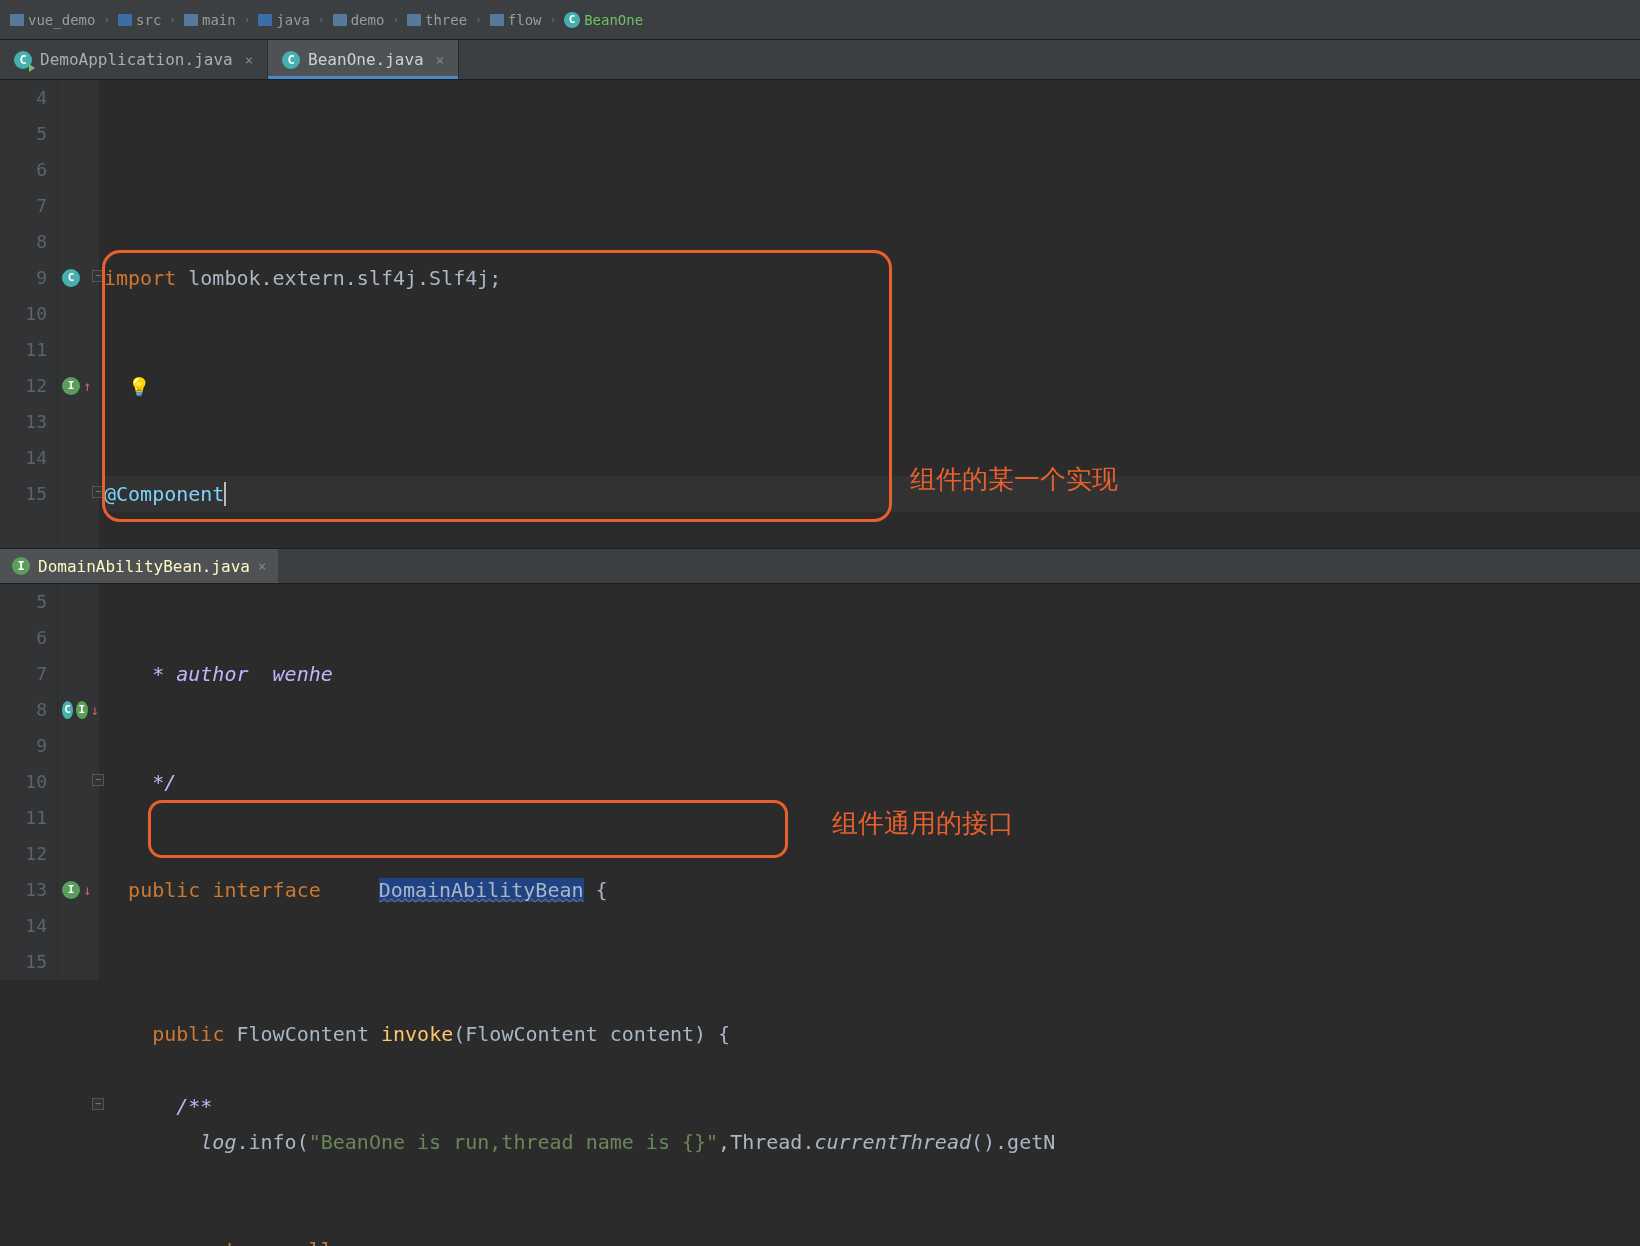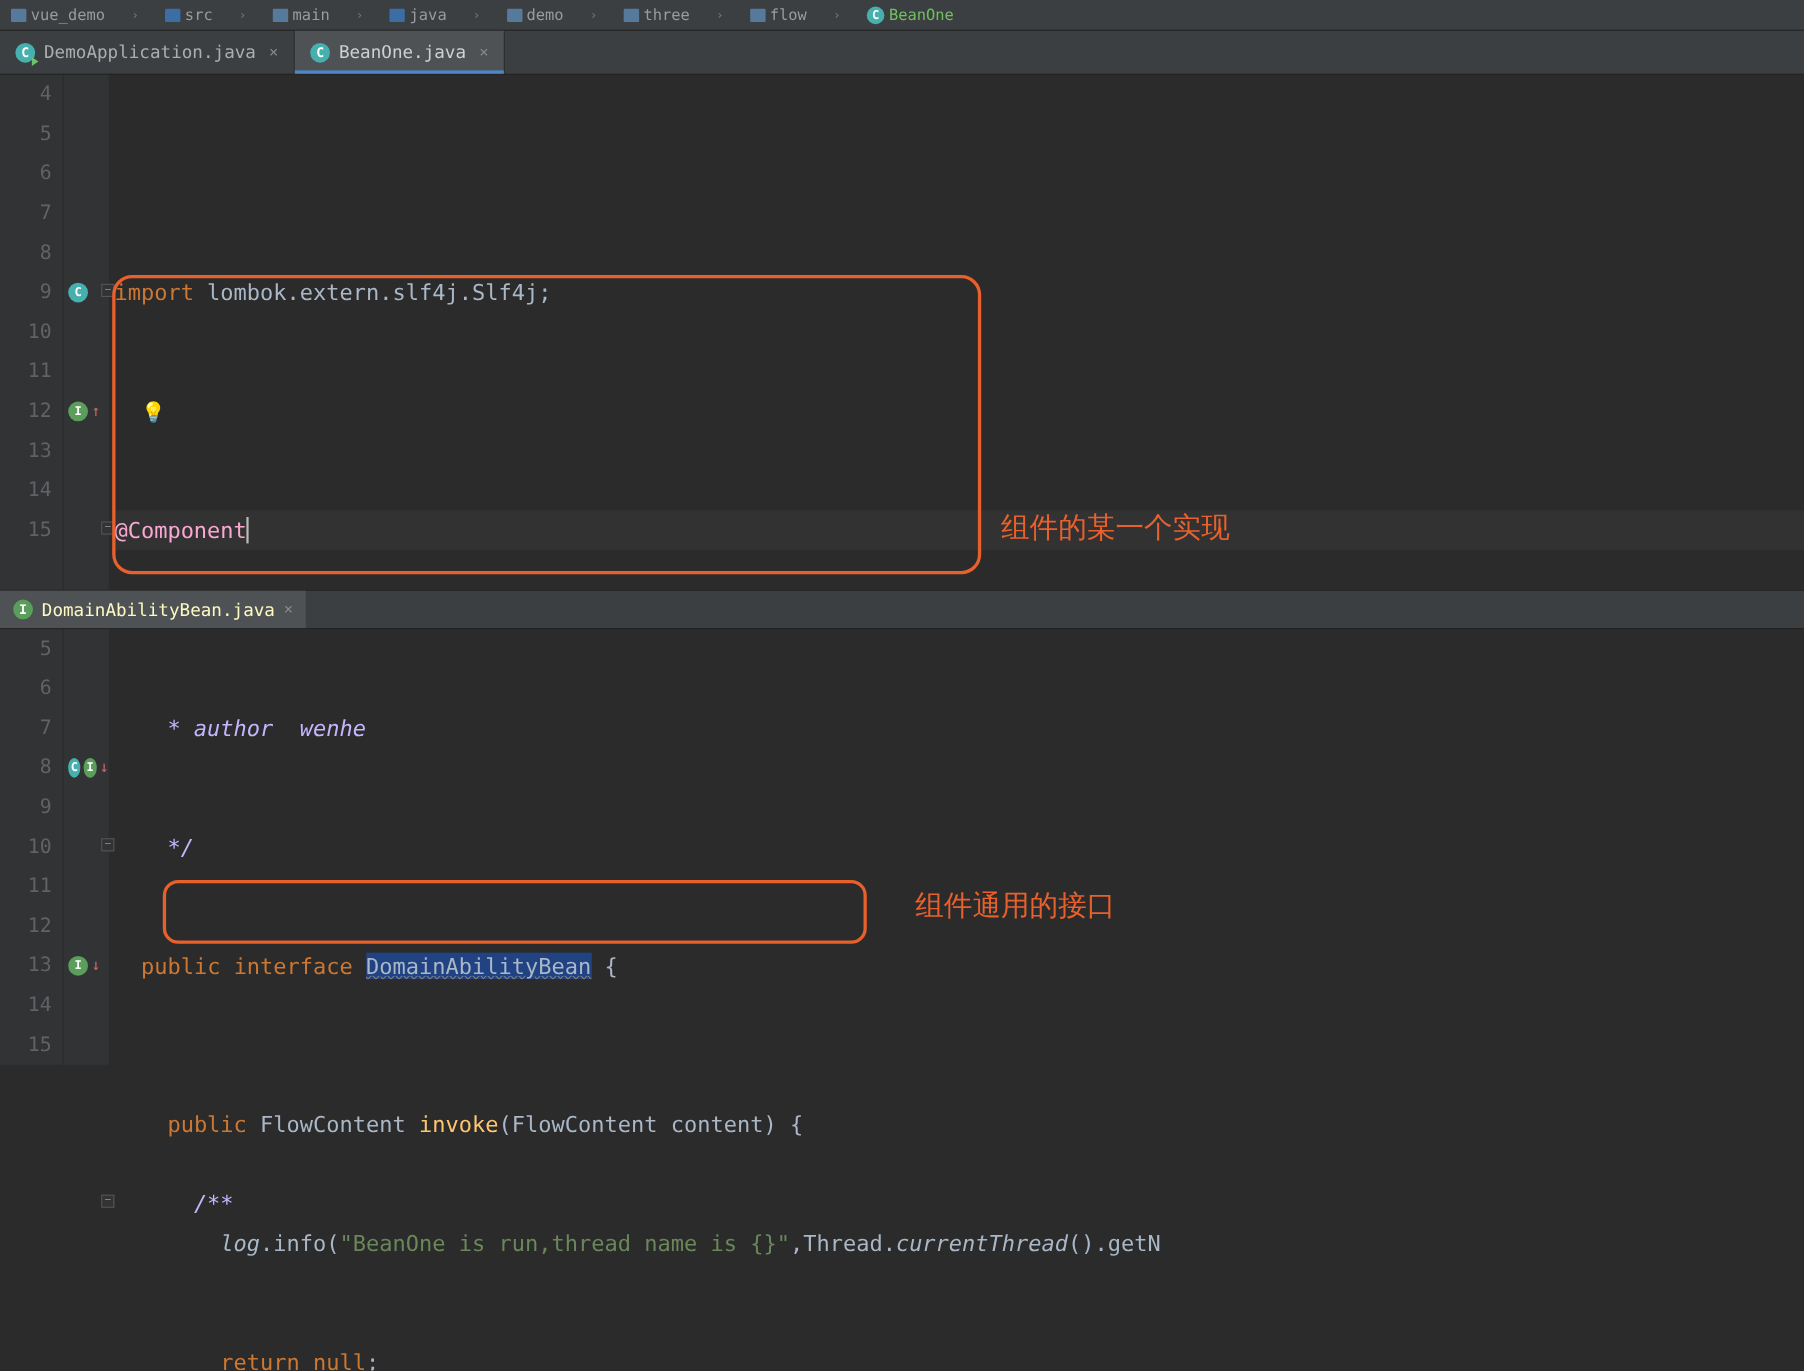--- a/index.html
+++ b/index.html
@@ -7,26 +7,26 @@
     background: #2b2b2b;
     font-family: "Menlo", "Consolas", monospace;
     font-size: 20px;
     color: #a9b7c6;
     width: 1640px;
     height: 1246px;
     overflow: hidden;
     position: relative;
   }
   .breadcrumb {
-    height: 28px;
+    height: 40px;
     background: #3c3f41;
     display: flex;
     align-items: center;
     padding-left: 10px;
-    gap: 24px;
+    gap: 8px;
     color: #9b9b9b;
     font-size: 14px;
     border-bottom: 1px solid #1e1e1e;
   }
   .crumb { display: flex; align-items: center; gap: 4px; }
   .crumb.active { color: #70c060; }
   .folder-icon { width:14px; height:12px; background:#557a9b; display:inline-block; border-radius:1px; }
   .folder-icon.blue { background:#3a6ea5; }
   .chev { color:#777; font-size:11px; }
   .circle-c {
@@ -120,25 +120,25 @@
   .line { height: 36px; position: relative; }
   .line.current { background: #323232; }
   .fold {
     position:absolute; left:-12px; top:10px;
     width:12px;height:12px; border:1px solid #555;
     color:#888; font-size:10px; line-height:10px; text-align:center;
     background:#313335;
   }
   .kw { color:#cc7832; }
   .str { color:#6a8759; }
-  .ann { color:#f9a8d4; }
+  .ann { color:#7dd3fc; }
   .fn { color:#ffc66d; }
   .comment { color:#c4b5fd; font-style:italic; }
   .italic { font-style: italic; }
-  .underline-wavy { text-decoration: underline wavy #808080; text-decoration-thickness:1px; }
+  .underline-wavy { text-decoration: underline wavy #808080; text-decoration-thickness:1px;margin-left:46px; }
   .caret {
     display:inline-block; width:2px; height:24px; background:#bbbbbb;
     vertical-align:middle; margin-bottom:4px;
   }
   .bulb {
     color:#ffcc00; font-size:18px;
   }
   .highlight-box {
     position: absolute;
     border: 3px solid #e8602c;

